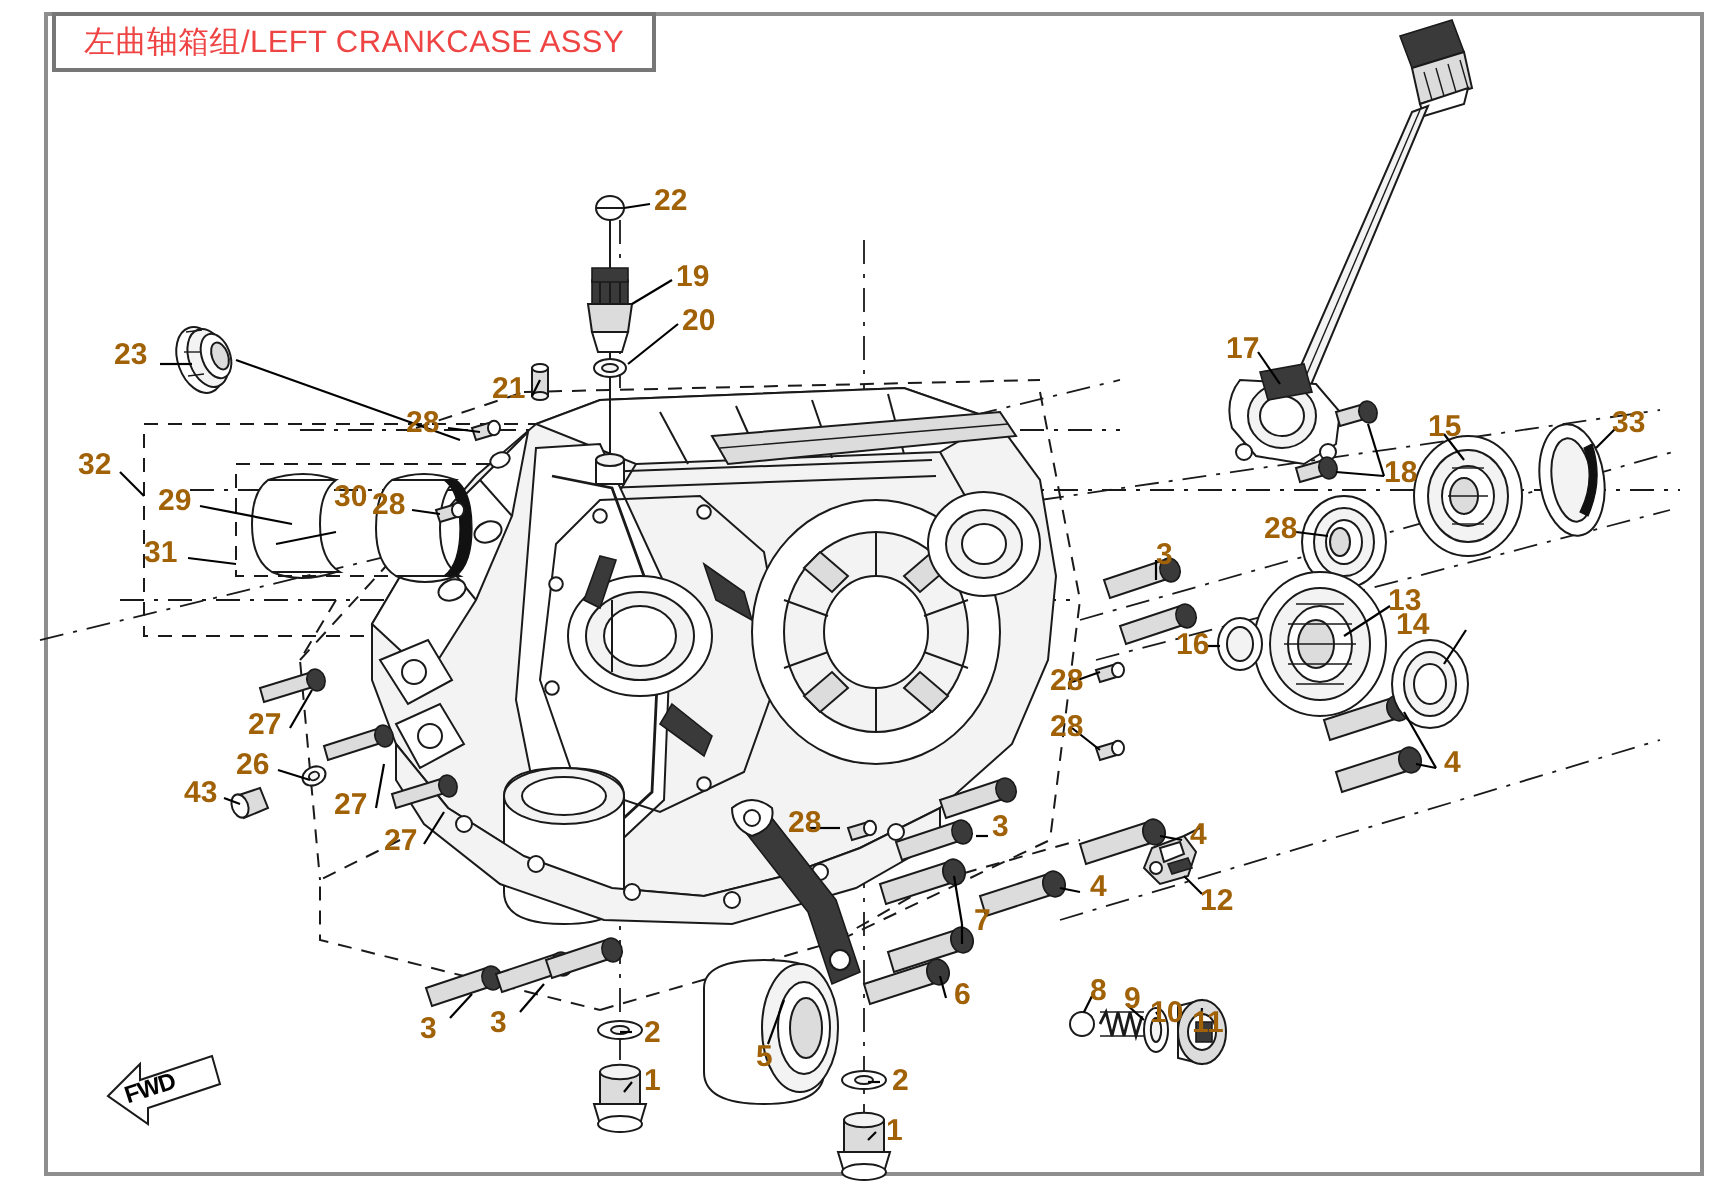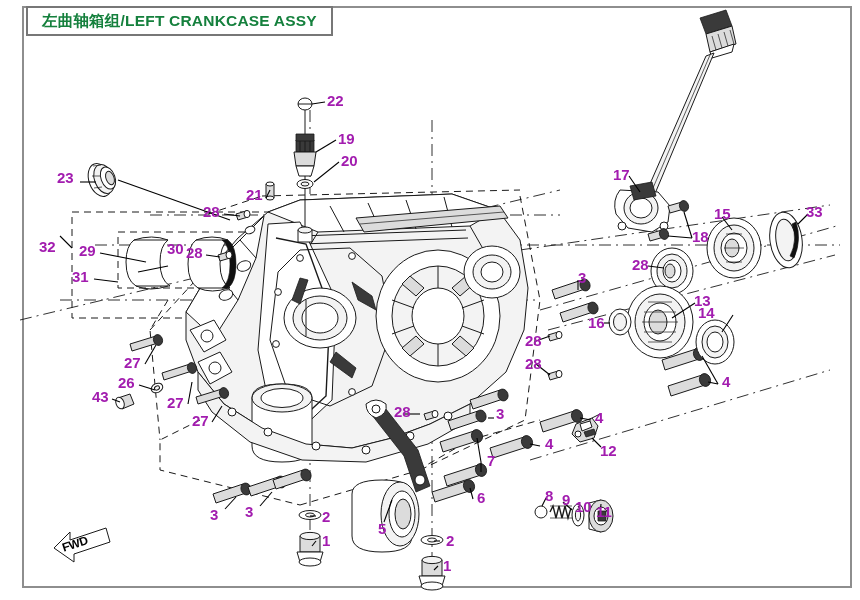--- a/index.html
+++ b/index.html
@@ -10,28 +10,28 @@
 
   
   #frame{position:absolute;left:22px;top:6px;width:830px;height:582px;
          border:2px solid #8e8e8e;box-sizing:border-box;background:transparent;}
 
   
   #title-box{position:absolute;left:26px;top:6px;height:30px;
              border:2px solid #777;background:#fff;box-sizing:border-box;
              display:flex;align-items:center;justify-content:center;
              padding:0 14px;z-index:30;}
-  #title-text{font-size:15.5px;font-weight:bold;color:#15803d;white-space:nowrap;
+  #title-text{font-size:15.5px;font-weight:normal;color:#ef4444;white-space:nowrap;
               letter-spacing:.2px;}
 
   
   #art{position:absolute;left:0;top:0;width:860px;height:600px;z-index:10;}
 
   
-  .cal{position:absolute;z-index:25;font-size:15px;font-weight:bold;color:#a21caf;
+  .cal{position:absolute;z-index:25;font-size:15px;font-weight:bold;color:#a16207;
        line-height:1;white-space:nowrap;font-family:"Liberation Sans",sans-serif;}
   #fwd-label{position:absolute;left:62px;top:537px;font-size:12px;font-weight:bold;
              color:#000;transform:rotate(-18deg);z-index:27;letter-spacing:-.5px;}
 </style>
 </head>
 <body>
 
 <div id="page">
 
   <div id="frame"></div>
@@ -595,19 +595,19 @@
     <span class="cal" style="left:167px;top:395px">27</span>
     <span class="cal" style="left:192px;top:413px">27</span>
     <span class="cal" style="left:203px;top:204px">28</span>
     <span class="cal" style="left:186px;top:245px">28</span>
     <span class="cal" style="left:394px;top:404px">28</span>
     <span class="cal" style="left:525px;top:333px">28</span>
     <span class="cal" style="left:525px;top:356px">28</span>
     <span class="cal" style="left:79px;top:243px">29</span>
     <span class="cal" style="left:167px;top:241px">30</span>
     <span class="cal" style="left:72px;top:269px">31</span>
-    <span class="cal" style="left:39px;top:239px">32</span>
+    <span class="cal" style="left:39px;top:225px">32</span>
     <span class="cal" style="left:806px;top:204px">33</span>
   </div>
 
   <span id="fwd-label">FWD</span>
 
 </div>
 
 </body></html>

